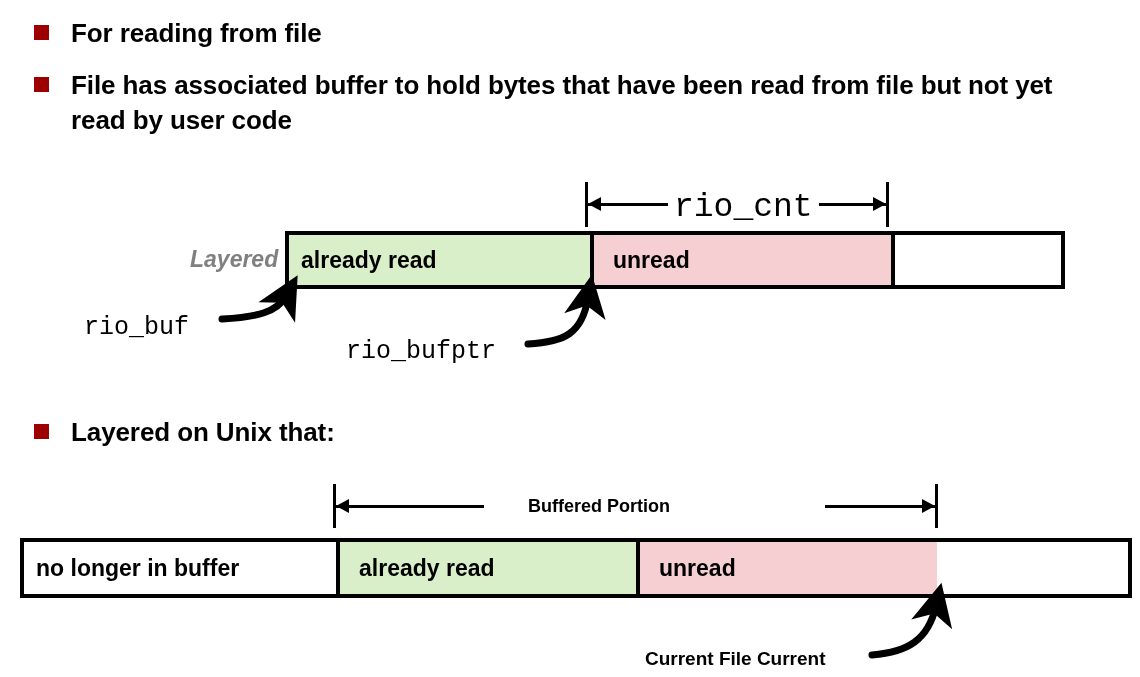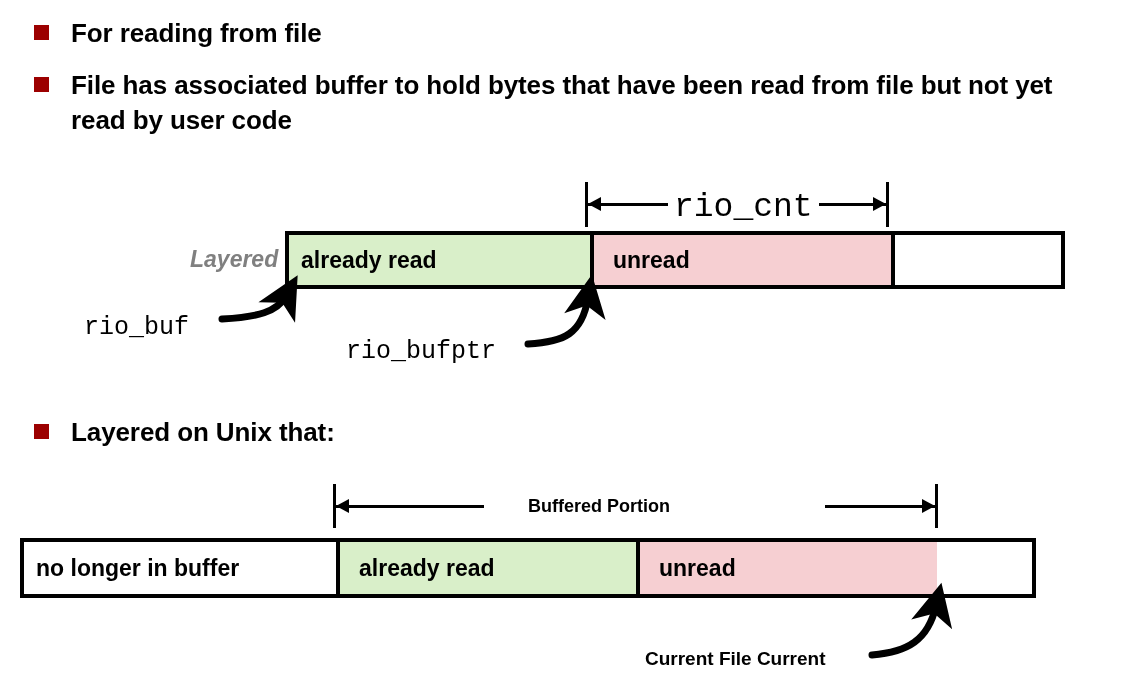--- a/index.html
+++ b/index.html
@@ -181,21 +181,21 @@
 <div class="ptr-label" style="left:346px; top:337px;text-align:right;">rio_bufptr</div>
 
 <div class="tick" style="left:333px; top:484px; height:44px;"></div>
 <div class="tick" style="left:935px; top:484px; height:44px;"></div>
 <div class="mline" style="left:336px; top:505px; width:148px;"></div>
 <div class="mline" style="left:825px; top:505px; width:110px;"></div>
 <div class="arrowhead left" style="left:336px; top:499px;"></div>
 <div class="arrowhead right" style="left:922px; top:499px;"></div>
 <div class="measure-text sans-small" style="left:484px; top:496px;margin-left:38px;">Buffered Portion</div>
 
-<div class="bar" style="left:20px; top:538px; width:1016px; height:60px;">
+<div class="bar" style="left:20px; top:538px; width:1112px; height:60px;">
   <div class="seg" style="width:312px; background:#ffffff;">
     <span class="seg-label">no longer in buffer</span>
   </div>
   <div class="seg" style="width:300px; background:#d9efc9;">
     <span class="seg-label">already read</span>
   </div>
   <div class="seg" style="width:301px; background:#f6cfd2;">
     <span class="seg-label">unread</span>
   </div>
 </div>

